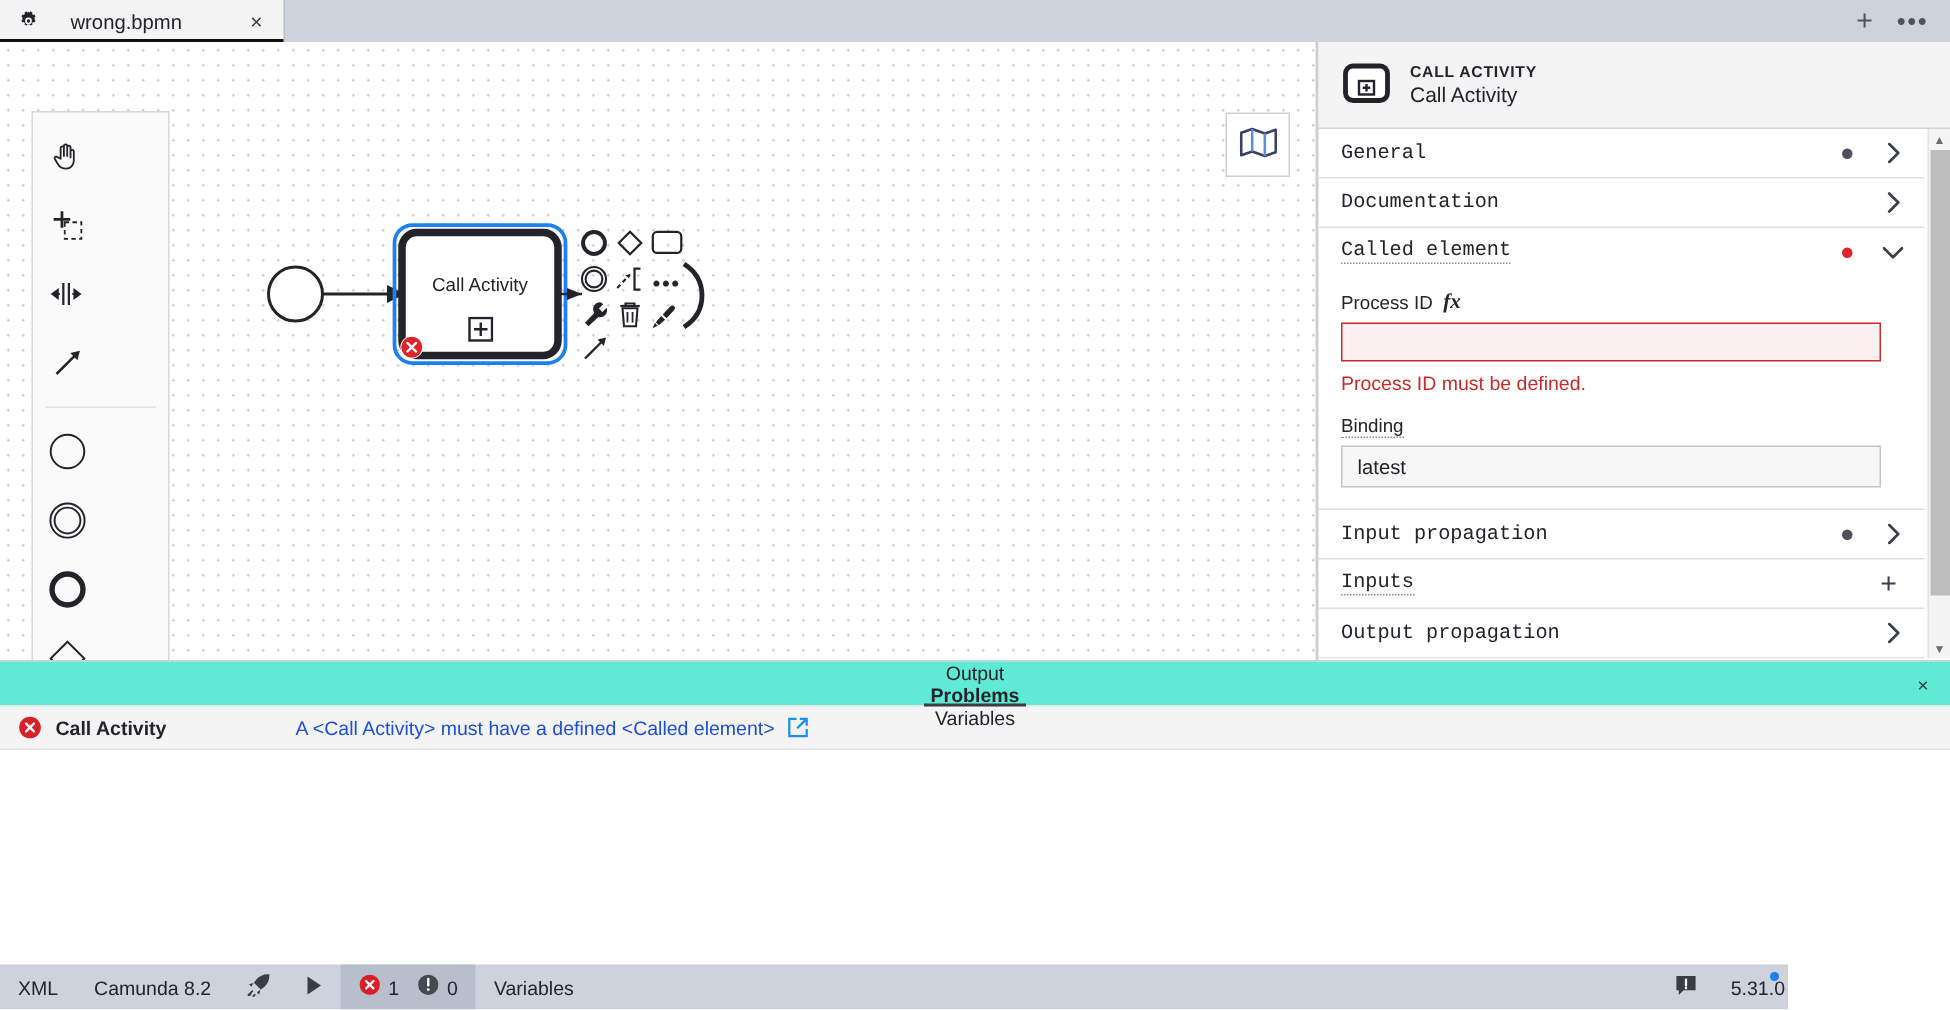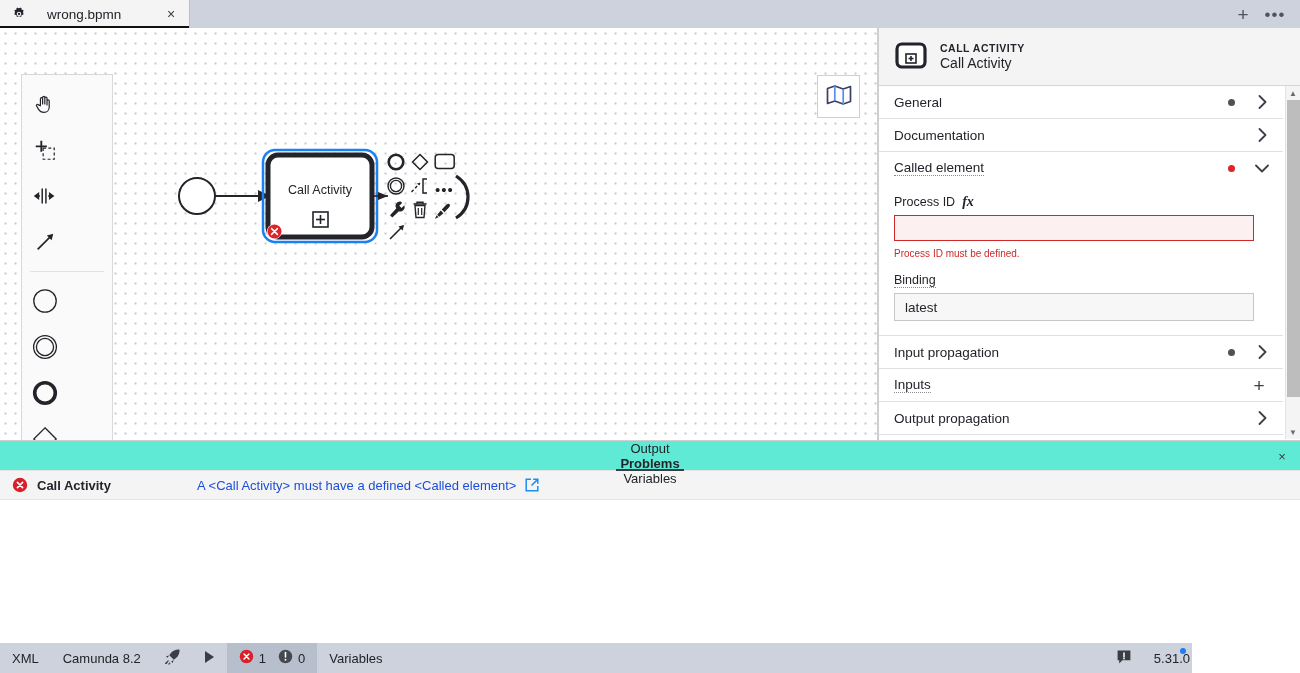--- a/index.html
+++ b/index.html
@@ -48,31 +48,31 @@
   .props{position:absolute;left:878px;top:28px;width:422px;height:412px;background:#fff;border-left:1px solid #cfcfcf;box-sizing:border-box;overflow:hidden;}
   .props-header{display:flex;align-items:center;gap:13px;height:58px;padding:0 16px;background:#f4f4f5;border-bottom:1px solid #d6d6d6;box-sizing:border-box;}
   .ph-text{display:flex;flex-direction:column;gap:1px;}
   .ph-type{font-size:10.5px;font-weight:bold;letter-spacing:.5px;color:#22242a;}
   .ph-name{font-size:14px;color:#22242a;}
   .props-scroll{position:relative;height:353px;overflow:hidden;}
   .props-inner{width:404px;}
 
   .grp{border-bottom:1px solid #e0e0e0;}
   .grp-head{display:flex;align-items:center;height:32px;padding:0 14px 0 15px;cursor:pointer;box-sizing:border-box;}
-  .grp-title{flex:1;font-size:13.5px;color:#22242a;}
+  .grp-title{flex:1;font-size:13.5px;color:#22242a;font-family:Liberation Mono, monospace;}
   .grp-title.tip{border-bottom:1px dotted #8b8b8b;align-self:center;flex:0 0 auto;margin-right:auto;}
   .grp-dot{width:7px;height:7px;border-radius:50%;margin-right:20px;}
   .chev{width:14px;display:flex;align-items:center;justify-content:center;color:#3c4049;}
   .plusbtn{width:20px;height:20px;display:flex;align-items:center;justify-content:center;font-size:19px;color:#3c4049;cursor:pointer;line-height:1;}
 
   .grp-body{padding:4px 15px 14px 15px;}
   .field-label{display:flex;align-items:center;gap:7px;font-size:12.5px;color:#22242a;margin:6px 0 5px;}
   .fx{font-family:"Liberation Serif","DejaVu Serif",serif;font-style:italic;font-weight:bold;font-size:14px;cursor:pointer;}
   .txtinput{width:360px;height:26px;border:1px solid #cc2a2a;background:#fdf0f0;box-sizing:border-box;padding:0 7px;font-size:13px;font-family:inherit;color:#22242a;outline:none;display:block;}
-  .err-msg{font-size:10px;color:#cc2a2a;margin:7px 0 0;}
+  .err-msg{font-size:13px;color:#cc2a2a;margin:7px 0 0;}
   .lbl-tip{display:inline-block;font-size:12.5px;color:#22242a;border-bottom:1px dotted #8b8b8b;margin:14px 0 5px;}
   .selectwrap{position:relative;width:428px;}
   select.sel{width:360px;height:28px;border:1px solid #c6c6c6;background:#f7f7f7;box-sizing:border-box;padding:0 26px 0 10px;font-size:13.5px;font-family:inherit;color:#22242a;appearance:none;-webkit-appearance:none;outline:none;}
   .sel-chev{position:absolute;right:9px;top:7px;pointer-events:none;}
 
   
   .pscroll{position:absolute;right:0;top:0;width:15px;height:353px;background:#f4f4f4;border-left:1px solid #e3e3e3;box-sizing:border-box;}
   .pscroll .arw{height:14px;display:flex;align-items:center;justify-content:center;color:#6b6b6b;font-size:8px;cursor:pointer;}
   .pthumb{position:absolute;left:1px;top:14px;width:13px;height:297px;background:#bdbdbd;cursor:pointer;}
 

